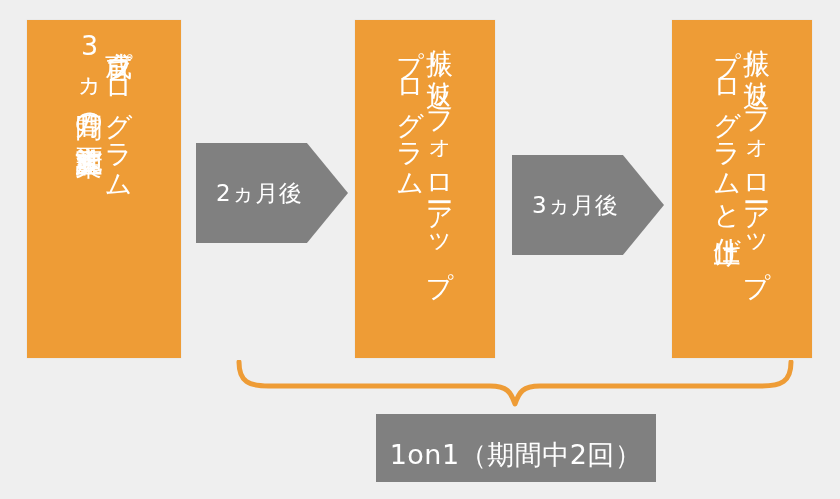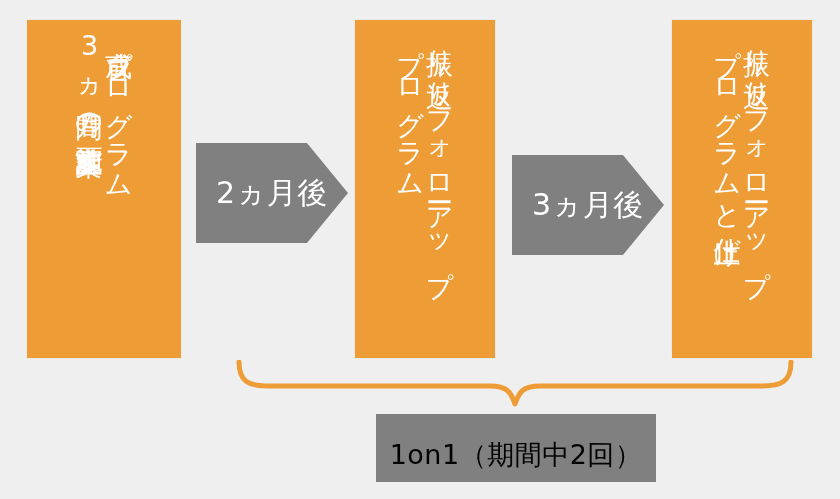--- a/index.html
+++ b/index.html
@@ -55,21 +55,21 @@
   .arrow {
     position: absolute;
     background: #808080;
     -webkit-clip-path: polygon(0 0, 73% 0, 100% 50%, 73% 100%, 0 100%);
     clip-path: polygon(0 0, 73% 0, 100% 50%, 73% 100%, 0 100%);
     display: flex;
     align-items: center;
   }
   .arrow .alabel {
     color: #ffffff;
-    font-size: 30px;
+    font-size: 23px;
     font-family: "DejaVu Sans", "Liberation Sans", sans-serif;
     padding-left: 20px;
     white-space: nowrap;
     letter-spacing: 0.5px;
   }
   #arrow-1 { left: 196px; top: 143px; width: 152px; height: 100px; }
   #arrow-2 { left: 512px; top: 155px; width: 152px; height: 100px; }
 
   
   #brace {
@@ -87,21 +87,21 @@
     left: 376px;
     top: 414px;
     width: 280px;
     height: 68px;
     background: #808080;
     display: flex;
     align-items: center;
     justify-content: center;
   }
   #caption-box .ctext {
-    color: #000000;
+    color: #ffffff;
     font-size: 27px;
     font-family: "DejaVu Sans", "Liberation Sans", sans-serif;
     white-space: nowrap;
     letter-spacing: 0.5px;
     margin-top: 14px;
   }
 </style>
 </head>
 <body>
 

